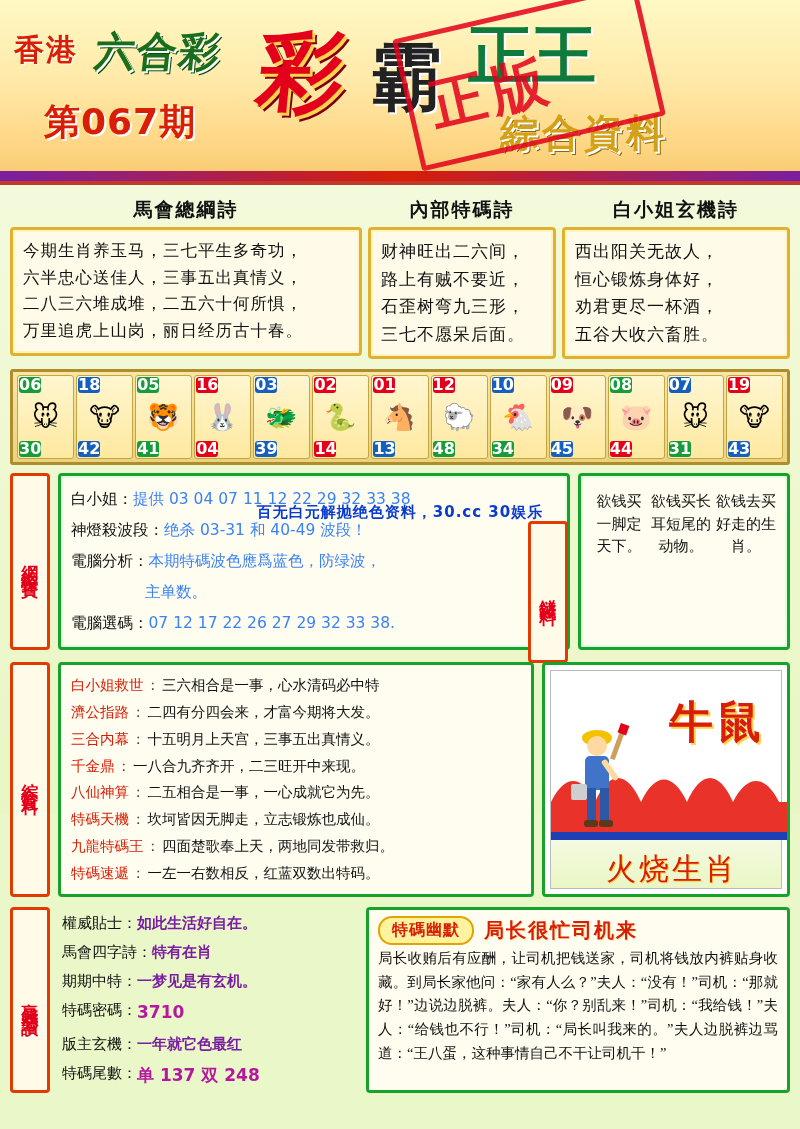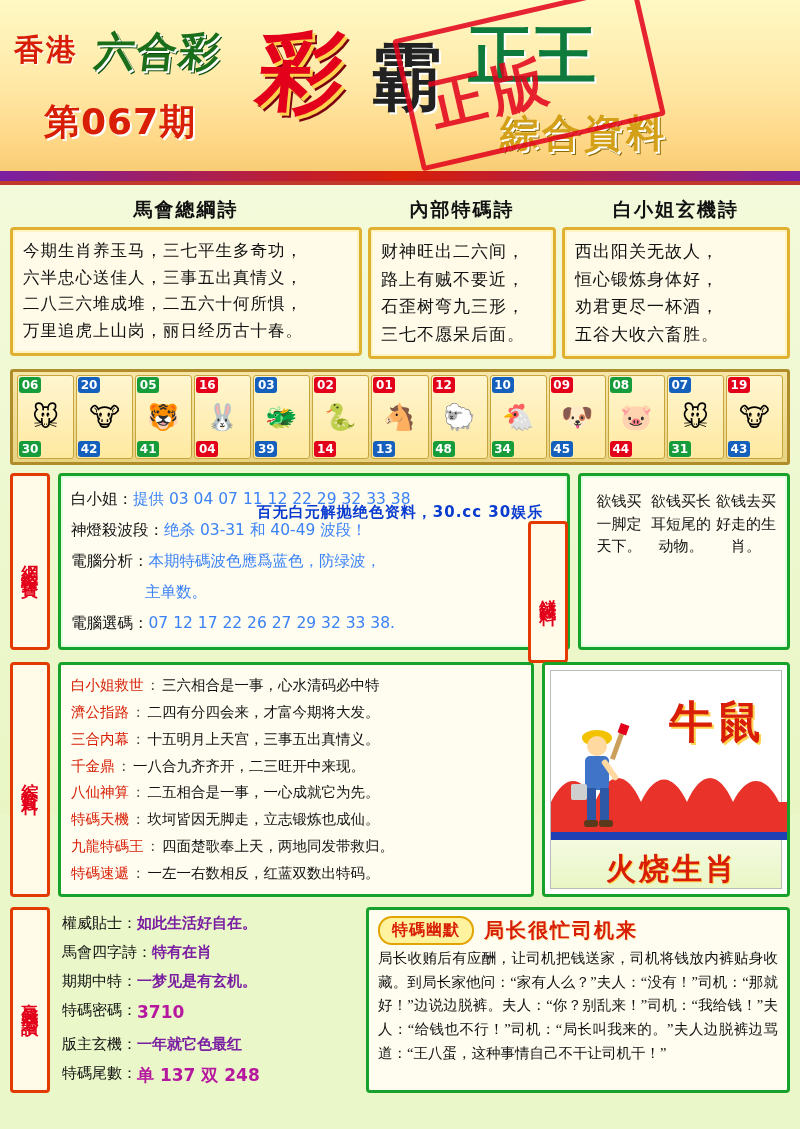--- a/index.html
+++ b/index.html
@@ -138,21 +138,21 @@
     flex:1 1 0;
     position:relative;
     height:84px;
     margin:0 1px;
     background: linear-gradient(180deg,#fff6d0,#ffe9a0);
     border:1px solid #c8a43c;
     border-radius:3px;
   }
   .znum {
     position:absolute; width:22px; height:16px; line-height:16px;
-    text-align:center; font-size:12px; font-weight:bold; color:#fff;
+    text-align:center; font-size:16px; font-weight:bold; color:#fff;
     border-radius:3px;
   }
   .ztop { left:1px; top:1px; }
   .zbot { left:1px; bottom:1px; }
   .c-red { background:#e2001a; }
   .c-blue { background:#1560bd; }
   .c-green { background:#179c3c; }
   .zani {
     position:absolute; left:0; right:0; top:17px; bottom:17px;
     display:flex; align-items:center; justify-content:center;
@@ -255,21 +255,21 @@
     font-size:44px; font-weight:bold; color:#d81e06;
     letter-spacing:4px;
     text-shadow: 2px 2px 0 #ffd24d;
   }
   .flame {
     position:absolute; left:0; right:0; bottom:48px; height:84px;
   }
   .pic-bottom {
     position:absolute; left:12px; right:0; bottom:4px;
     text-align:center;
-    font-size:30px; font-weight:bold; color:#d81e06;
+    font-size:30px; font-weight:normal; color:#d81e06;
     letter-spacing:3px;
     text-shadow: 1px 1px 0 #ffd24d;
   }
   .painter { position:absolute; left:8px; bottom:46px; }
 
   
   .sec3 {
     display:flex;
     margin:10px 10px 0 10px;
     gap:8px;
@@ -357,21 +357,21 @@
     </div>
   </div>
 
   <div class="zodiac-strip" id="zstrip">
       <div class="zcell">
         <div class="znum ztop c-green">06</div>
         <div class="zani">🐭</div>
         <div class="znum zbot c-green">30</div>
       </div>
       <div class="zcell">
-        <div class="znum ztop c-blue">20</div>
+        <div class="znum ztop c-blue">18</div>
         <div class="zani">🐮</div>
         <div class="znum zbot c-blue">42</div>
       </div>
       <div class="zcell">
         <div class="znum ztop c-green">05</div>
         <div class="zani">🐯</div>
         <div class="znum zbot c-green">41</div>
       </div>
       <div class="zcell">
         <div class="znum ztop c-red">16</div>

